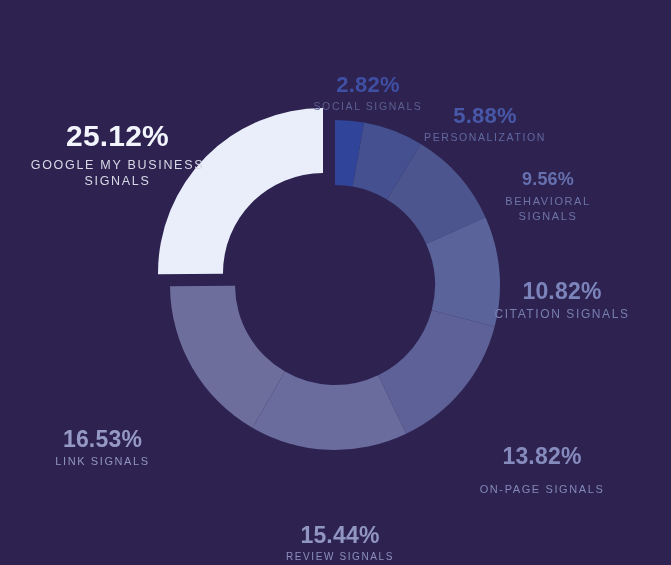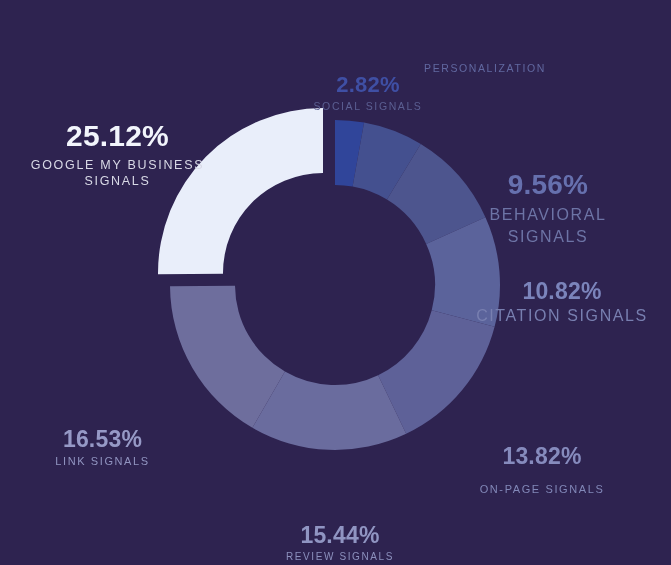--- a/index.html
+++ b/index.html
@@ -55,26 +55,26 @@
 
   .lbl-social { left: 288px; top: 27px; width: 160px; }
   .lbl-social .pct  { font-size: 22px; color: #3f4fa4; }
   .lbl-social .name { font-size: 10.5px; color: #5b5f92; }
 
   .lbl-personalization { left: 395px; top: 58px; width: 180px; }
   .lbl-personalization .pct  { font-size: 22px; color: #4858a8; }
   .lbl-personalization .name { font-size: 10.5px; color: #6168a0; }
 
   .lbl-behavioral { left: 468px; top: 124px; width: 160px; }
-  .lbl-behavioral .pct  { font-size: 28px; color: #6670ae; }
-  .lbl-behavioral .name { font-size: 16px; color: #6d74a6; line-height: 1.35; }
+  .lbl-behavioral .pct  { font-size: 18px; color: #6670ae; }
+  .lbl-behavioral .name { font-size: 11px; color: #6d74a6; line-height: 1.35; }
 
   .lbl-citation { left: 462px; top: 233px; width: 200px; }
   .lbl-citation .pct  { font-size: 23px; color: #7b84bb; text-align: center; }
-  .lbl-citation .name { font-size: 16px; color: #787fb0; }
+  .lbl-citation .name { font-size: 12px; color: #787fb0; }
 
   .lbl-onpage { left: 442px; top: 398px; width: 200px; }
   .lbl-onpage .pct  { font-size: 23px; color: #868bbd; text-align: center; }
   .lbl-onpage .name { font-size: 11px; color: #8288b8; margin-top: 16px; }
 
   .lbl-review { left: 230px; top: 477px; width: 220px; }
   .lbl-review .pct  { font-size: 23px; color: #9095c2; }
   .lbl-review .name { font-size: 10px; color: #8c90bd; }
 
   .lbl-link { left: 0px; top: 381px; width: 205px; }
@@ -102,20 +102,21 @@
     <span class="name">GOOGLE MY BUSINESS
 SIGNALS</span>
   </div>
 
   <div class="label lbl-social">
     <span class="pct">2.82%</span>
     <span class="name">SOCIAL SIGNALS</span>
   </div>
 
   <div class="label lbl-personalization">
+    <span class="pct">5.88%</span>
     <span class="name">PERSONALIZATION</span>
   </div>
 
   <div class="label lbl-behavioral">
     <span class="pct">9.56%</span>
     <span class="name">BEHAVIORAL
 SIGNALS</span>
   </div>
 
   <div class="label lbl-citation">

